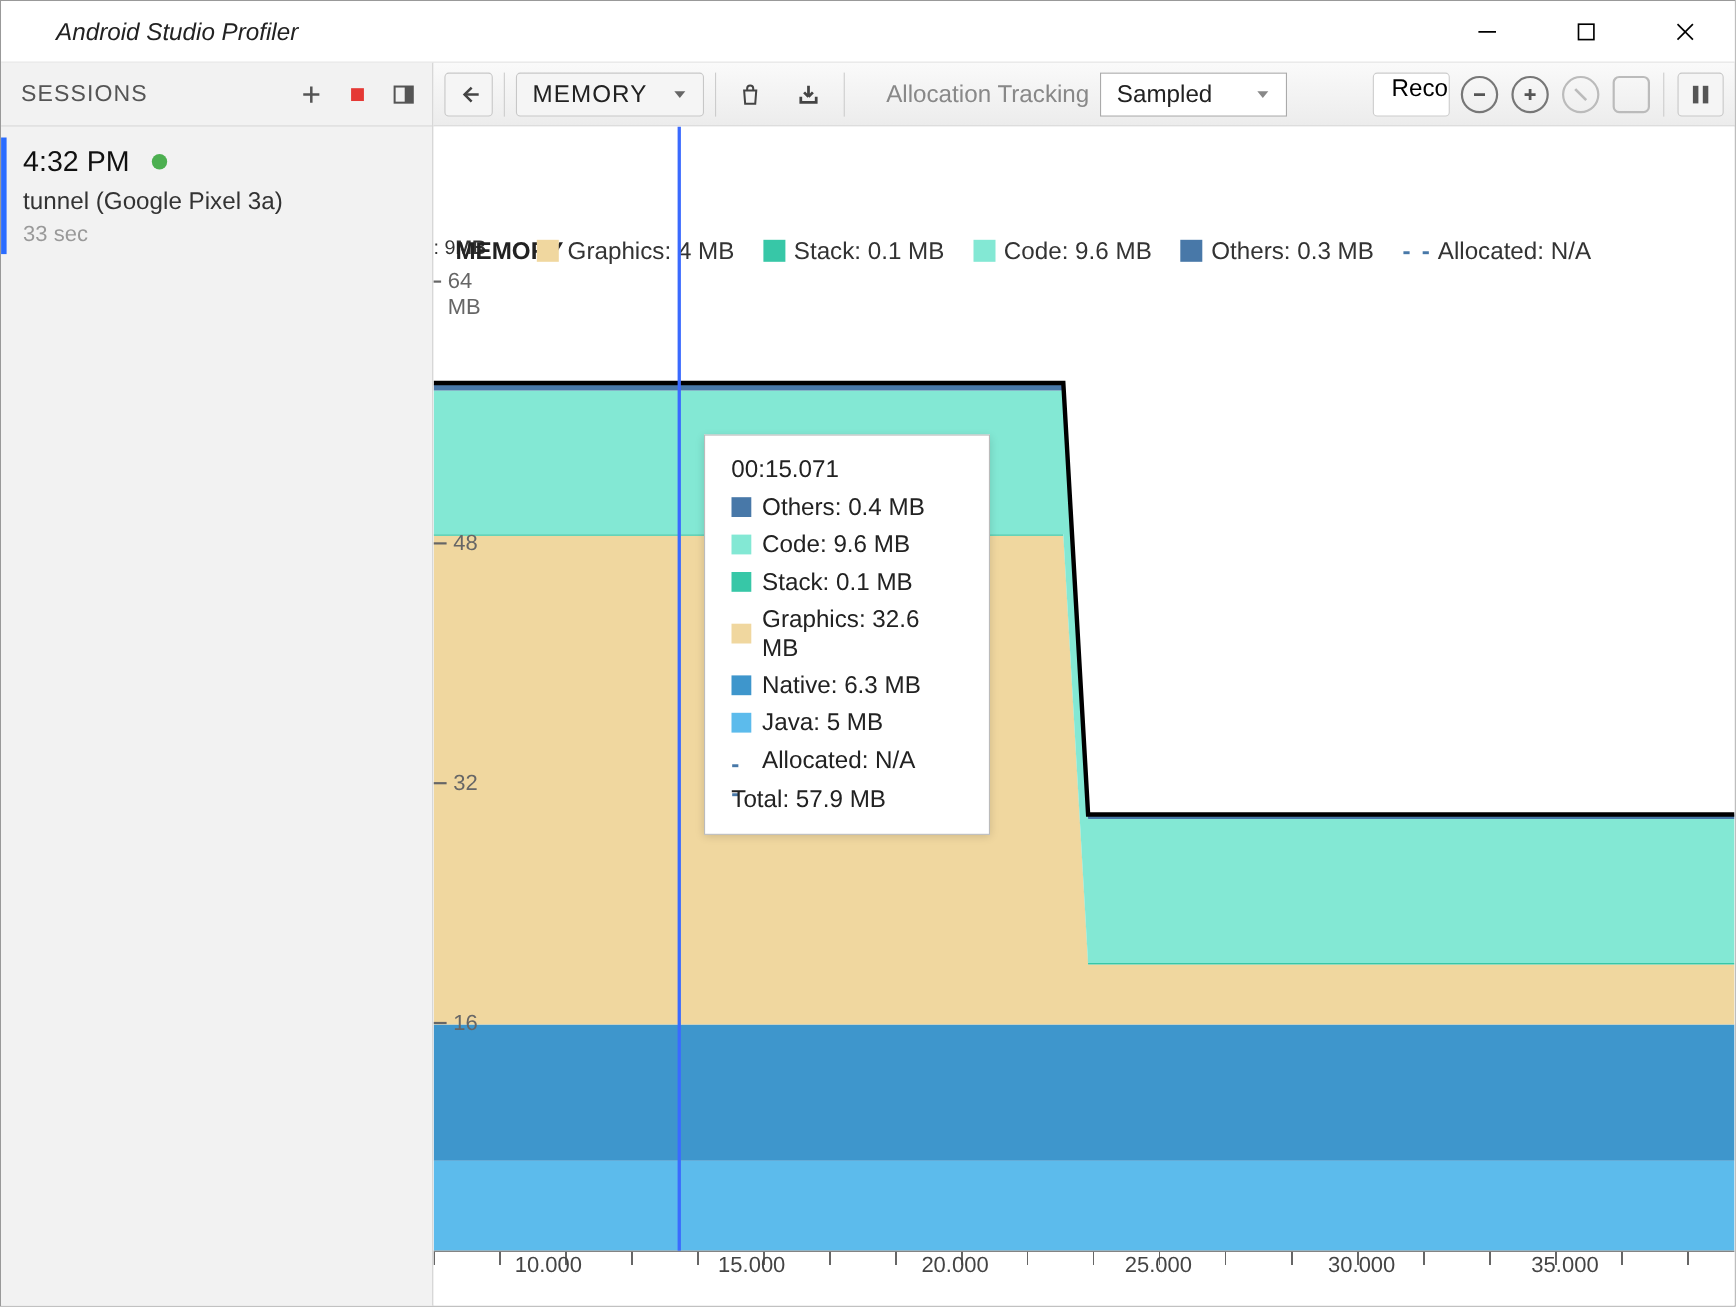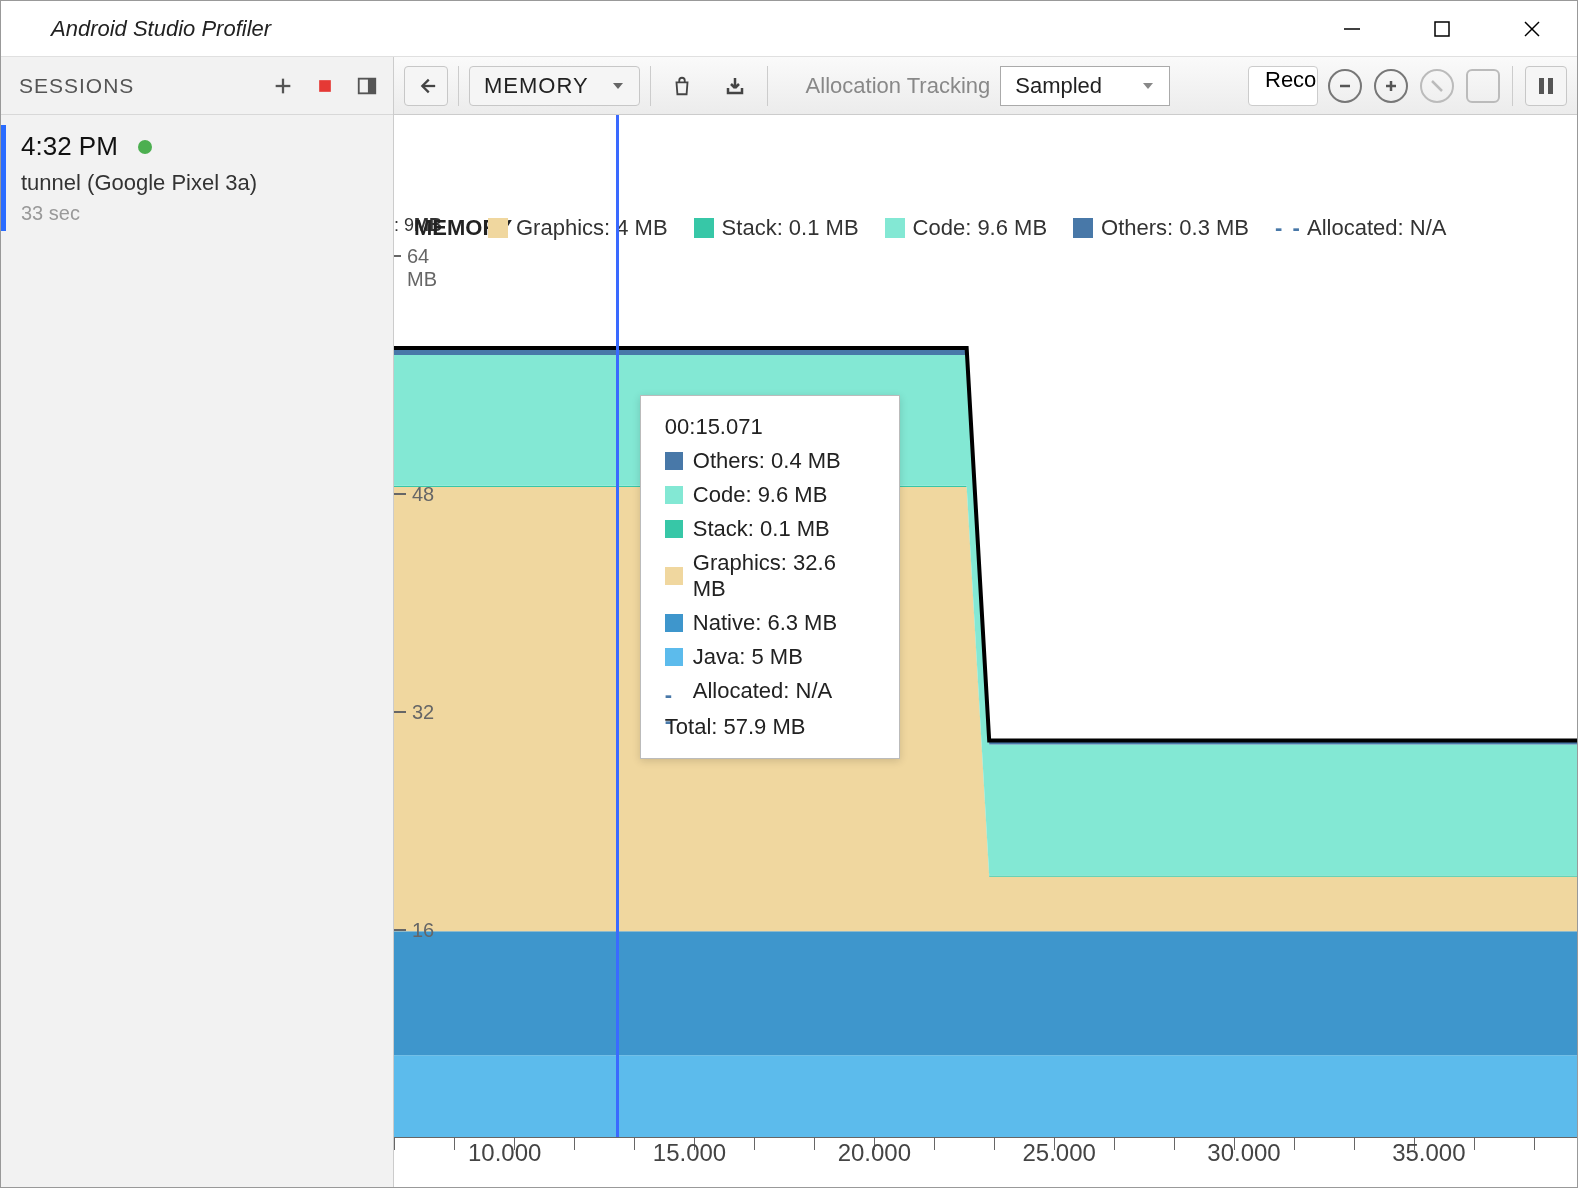--- a/index.html
+++ b/index.html
@@ -37,21 +37,21 @@
   .plot-area { flex:1; position: relative; background: #fff; overflow:hidden; }
   .legend-top { position:absolute; top: 100px; left: 0; right: 0; display:flex; gap: 26px; align-items:center; font-size:22px; color:#333; padding-left: 0; white-space: nowrap; }
   .legend-top .itm { display:flex; align-items:center; gap: 8px; }
   .sw { width: 20px; height: 20px; background:#888; }
   .chart { position:absolute; top: 150px; left: 0; right: 0; bottom: 50px; }
   .chart svg { width:100%; height:100%; }
   .y-ticks { position:absolute; left: 18px; top: 150px; bottom: 50px; width: 40px; }
   .y-tick { position:absolute; font-size:20px; color:#666; }
   .y-tick .dash { position:absolute; left: -18px; top: 10px; width: 12px; height: 2px; background:#666;}
   .x-axis { position:absolute; left:0; right:0; bottom: 18px; height: 30px; display:flex; }
-  .x-tick-wrap { position:absolute; font-size:24px; color:#444; }
+  .x-tick-wrap { position:absolute; font-size:20px; color:#444; }
   .x-axis-line { position:absolute; bottom: 49px; left:0; right:0; height:1px; background:#666; }
   .x-axis-line::after { content:''; position:absolute; left:0; right:0; top:1px; height: 12px; background: repeating-linear-gradient(90deg, #666 0, #666 1px, transparent 1px, transparent 60px); }
   .cursor-line { position:absolute; width:3px; background:#3a6aff; top:0; bottom: 50px; }
   .tooltip { position:absolute; background:#fff; border:1px solid #bbb; box-shadow: 0 2px 8px rgba(0,0,0,.15); padding: 18px 24px; width: 260px; font-size:22px; color:#222; }
   .tooltip .trow { display:flex; align-items:center; gap: 10px; margin: 8px 0; }
   .tooltip .tsw { width:18px; height:18px; }
   .mem-label-overlay { position:absolute; top: 100px; left: 20px; font-size:22px; font-weight:600; color:#222; }
   .colon-e { position:absolute; top:100px; left:0; font-size:18px; color:#333;}
 </style>
 </head>

